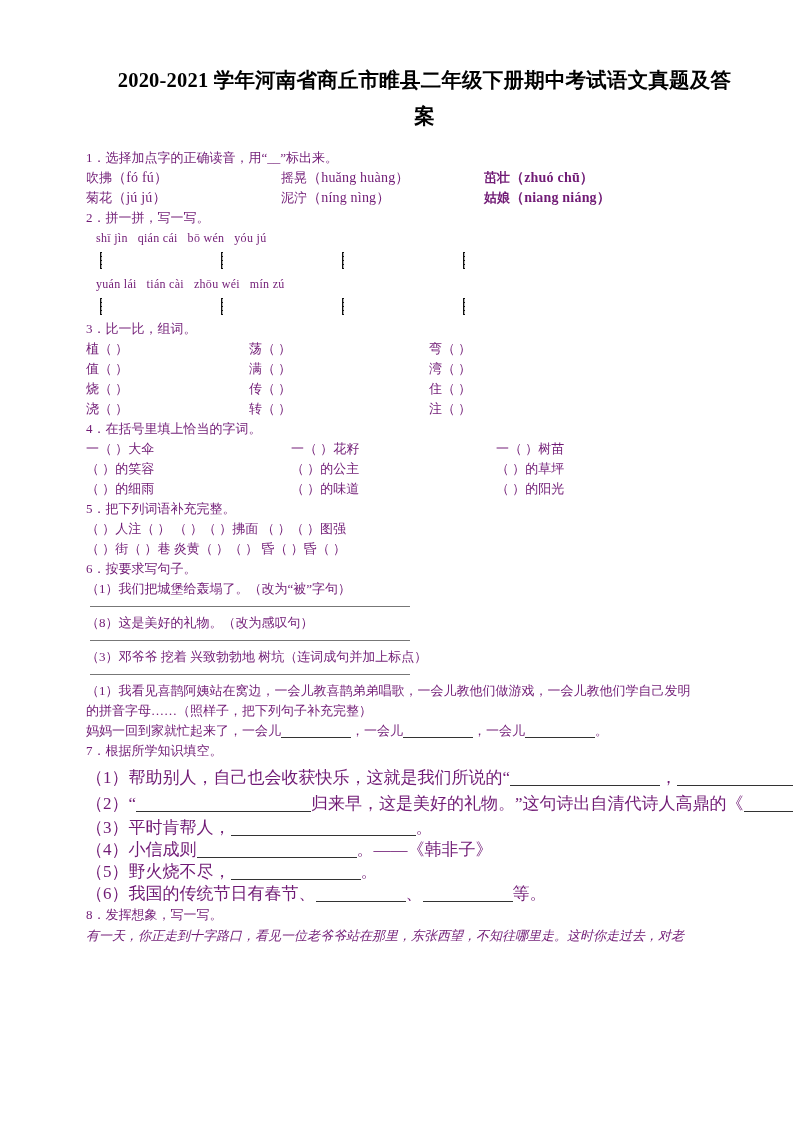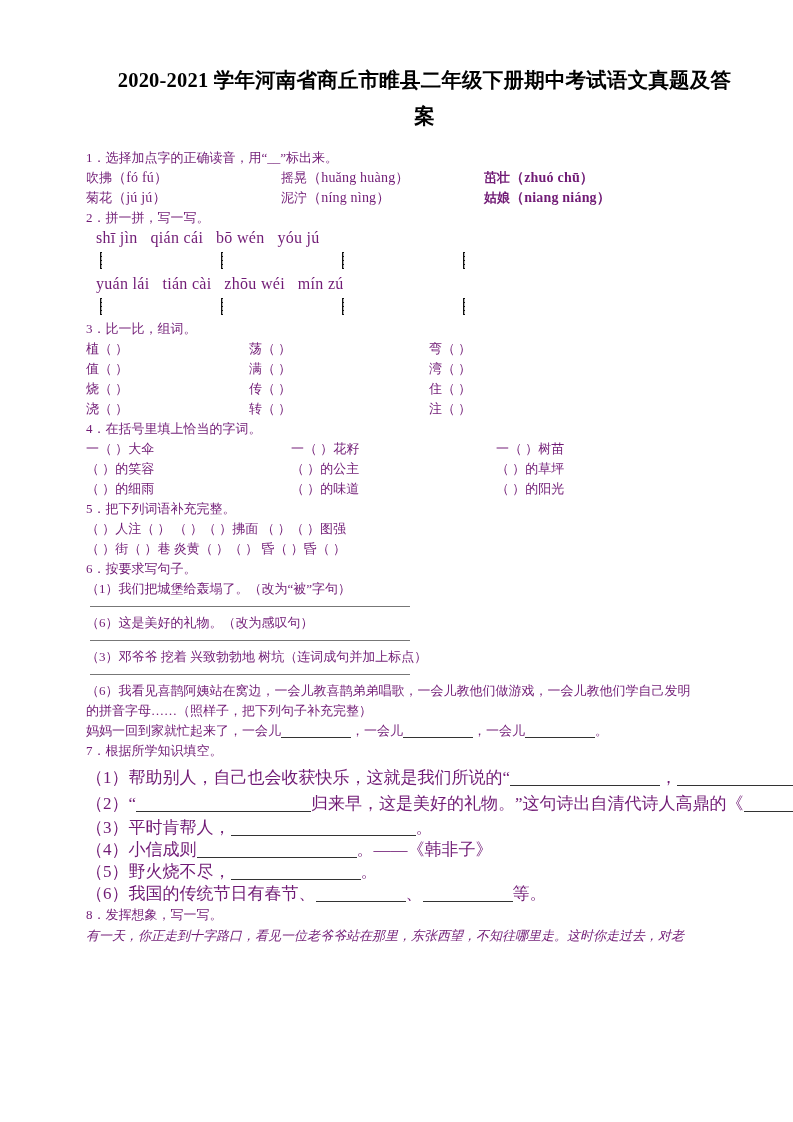--- a/index.html
+++ b/index.html
@@ -60,21 +60,21 @@
   
   .q1 .row { font-size: 12.5px; }
   .q1 .c1 { width: 195px; }
   .q1 .c2 { width: 203px; }
   .q1 .c3 { width: 200px; font-weight: bold; }
   .py { font-family: "Liberation Serif", serif; font-size: 14px; letter-spacing: 0.2px; }
   .han { font-size: 13px; }
 
   
   .pyline {
-    font-size: 16px;
+    font-size: 12px;
     letter-spacing: 0.3px;
     line-height: 20px;
     padding-left: 10px;
     white-space: pre;
   }
   .grids {
     display: flex;
     padding-left: 14px;
     margin-top: 3px;
     margin-bottom: 2px;
@@ -249,25 +249,25 @@
     <section class="q5">
       <p class="q-head">5．把下列词语补充完整。</p>
       <div class="row">（       ）人注（       ）    （        ）（        ）拂面   （        ）（        ）图强</div>
       <div class="row">（       ）街（       ）巷   炎黄（        ）（        ）    昏（        ）昏（        ）</div>
     </section>
 
     <section class="q6">
       <p class="q-head">6．按要求写句子。</p>
       <p class="sub">（1）我们把城堡给轰塌了。（改为“被”字句）</p>
       <hr class="answer-rule">
-      <p class="sub">（6）这是美好的礼物。（改为感叹句）</p>
+      <p class="sub">（8）这是美好的礼物。（改为感叹句）</p>
       <hr class="answer-rule">
       <p class="sub">（3）邓爷爷    挖着    兴致勃勃地    树坑（连词成句并加上标点）</p>
       <hr class="answer-rule">
-      <p class="para">（6）我看见喜鹊阿姨站在窝边，一会儿教喜鹊弟弟唱歌，一会儿教他们做游戏，一会儿教他们学自己发明</p>
+      <p class="para">（1）我看见喜鹊阿姨站在窝边，一会儿教喜鹊弟弟唱歌，一会儿教他们做游戏，一会儿教他们学自己发明</p>
       <p class="para">的拼音字母……（照样子，把下列句子补充完整）</p>
       <p class="para"><span>妈妈一回到家就忙起来了，一会儿</span><span class="ul w70"></span><span>，一会儿</span><span class="ul w70"></span><span>，一会儿</span><span class="ul w70"></span><span>。</span></p>
     </section>
 
     <section class="q7">
       <p class="q-head">7．根据所学知识填空。</p>
       <div class="spacer-4"></div>
       <p class="sub loose"><span>（1）帮助别人，自己也会收获快乐，这就是我们所说的“</span><span class="ul w150"></span><span>，</span><span class="ul w140"></span><span>。”</span></p>
       <p class="sub loose"><span>（2）“</span><span class="ul w175"></span><span>归来早，这是美好的礼物。”这句诗出自清代诗人高鼎的《</span><span class="ul w80"></span><span>》。</span></p>
       <p class="sub"><span>（3）平时肯帮人，</span><span class="ul w185"></span><span>。</span></p>

